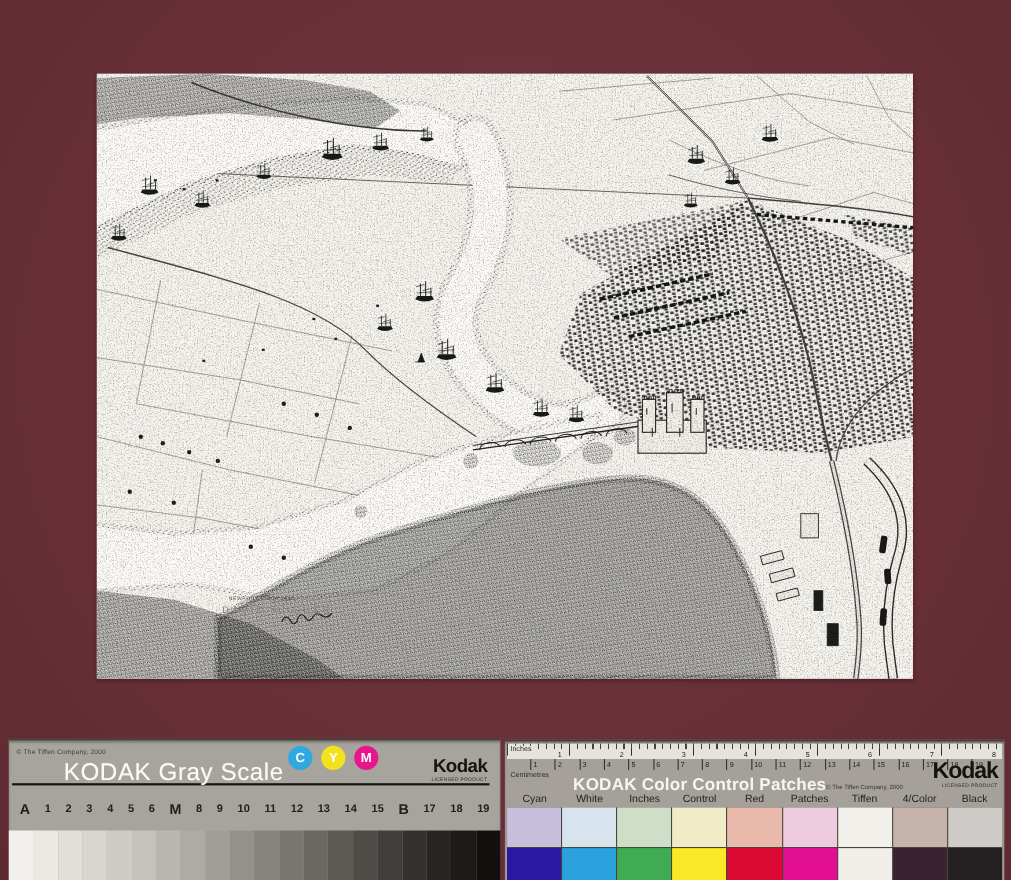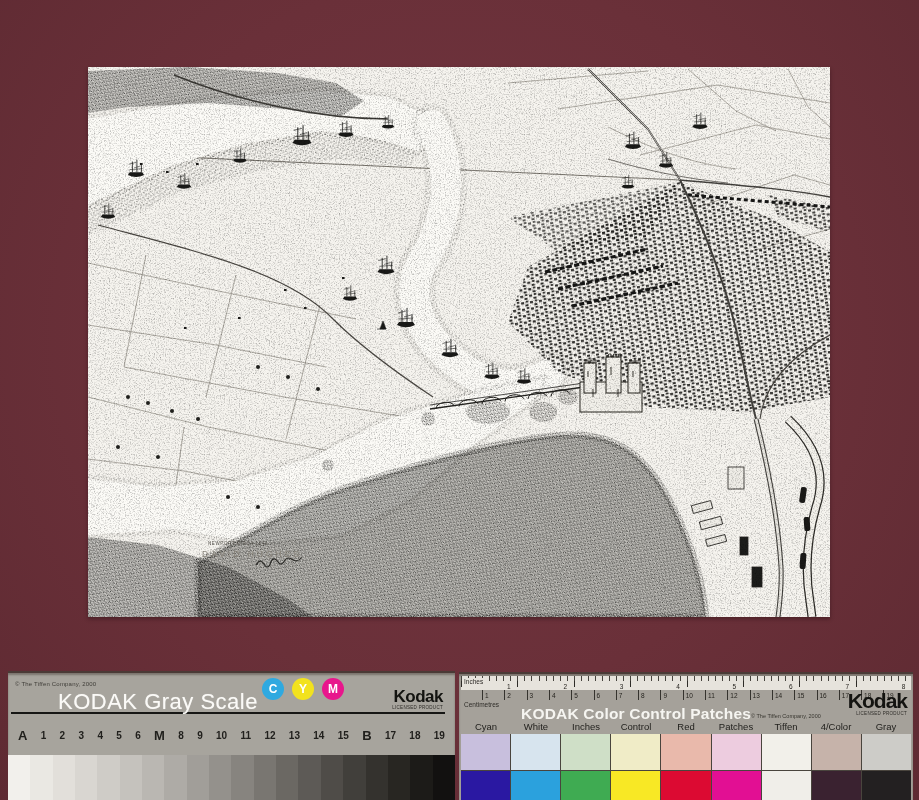--- a/index.html
+++ b/index.html
@@ -385,21 +385,21 @@
     </div>
     <div class="cp-labels" id="cp-labels">
         <span class="cp-label">Cyan</span>
         <span class="cp-label">White</span>
         <span class="cp-label">Inches</span>
         <span class="cp-label">Control</span>
         <span class="cp-label">Red</span>
         <span class="cp-label">Patches</span>
         <span class="cp-label">Tiffen</span>
         <span class="cp-label">4/Color</span>
-        <span class="cp-label">Gray</span>
+        <span class="cp-label">Black</span>
       </div>
     <div class="cp-patches">
       <div class="cp-row pastel" id="cp-row-pastel">
           <div style="background: rgb(200, 191, 221);"></div>
           <div style="background: rgb(215, 228, 238);"></div>
           <div style="background: rgb(207, 223, 199);"></div>
           <div style="background: rgb(240, 236, 199);"></div>
           <div style="background: rgb(233, 185, 171);"></div>
           <div style="background: rgb(237, 204, 223);"></div>
           <div style="background: rgb(242, 240, 234);"></div>

